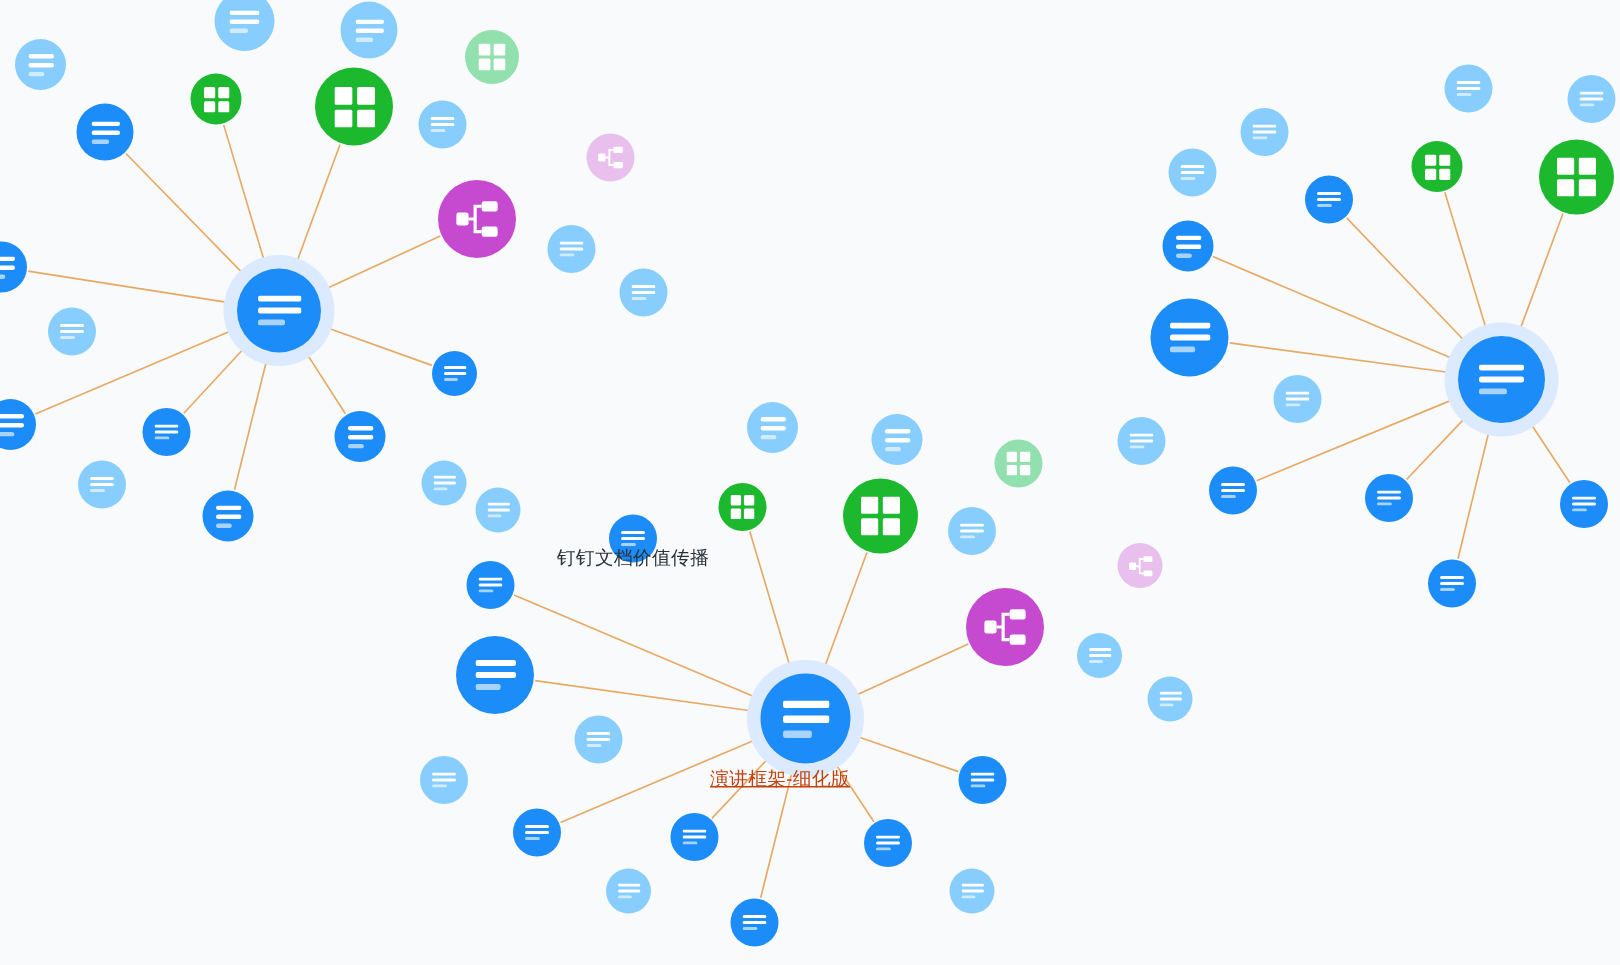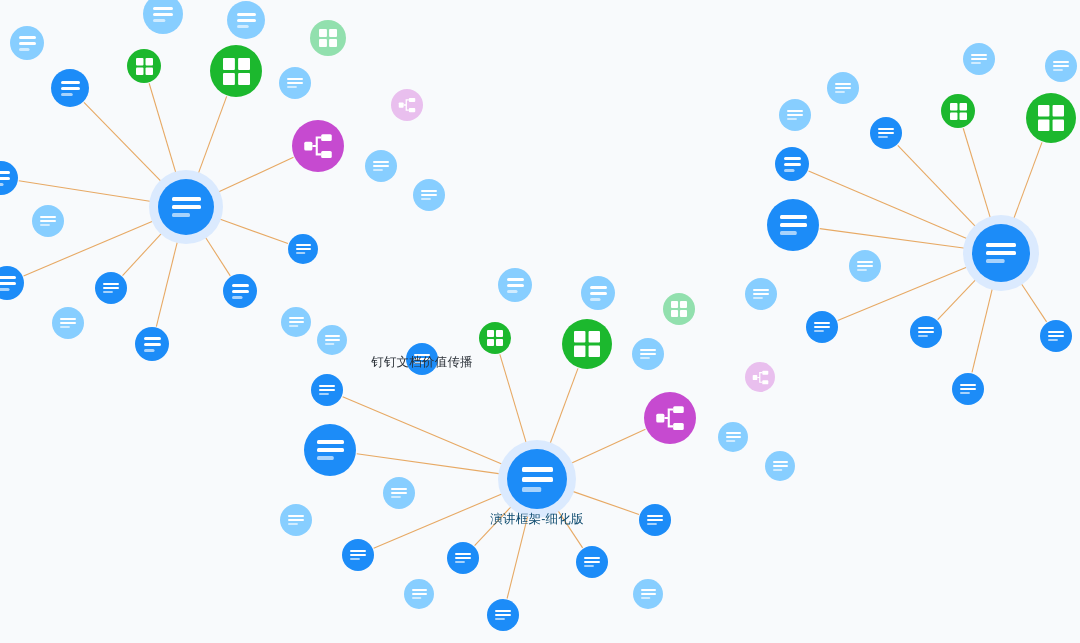--- a/index.html
+++ b/index.html
@@ -537,16 +537,16 @@
           <rect x="0" y="20" width="19.22" height="5" rx="1.5" fill="rgba(255,255,255,0.62)"></rect>
         </svg>
       </div>
       <div class="graph-node hub" style="left: 972px; top: 224px; width: 58px; height: 58px; background: rgb(28, 140, 248);">
         <svg width="30" height="20" class="node-icon">
           <rect x="0" y="0" width="30" height="4" rx="1.5" fill="#ffffff"></rect>
           <rect x="0" y="8" width="30" height="4" rx="1.5" fill="#ffffff"></rect>
           <rect x="0" y="16" width="18.6" height="4" rx="1.5" fill="rgba(255,255,255,0.62)"></rect>
         </svg>
       </div>
-      <div class="node-label" style="left: 422px; top: 354px; color: rgb(43, 49, 56);">钉钉文档价值传播</div>
-      <div class="node-label" style="left: 537px; top: 511px; color: #0c4a6e;">演讲框架-细化版</div>
+      <div class="node-label" style="left: 422px; top: 364px; color: rgb(43, 49, 56);">钉钉文档价值传播</div>
+      <div class="node-label" style="left: 520px; top: 511px; color: #c2410c; text-decoration: underline;">演讲框架-细化版</div>
     </div>
 </div>
 
 </body></html>

